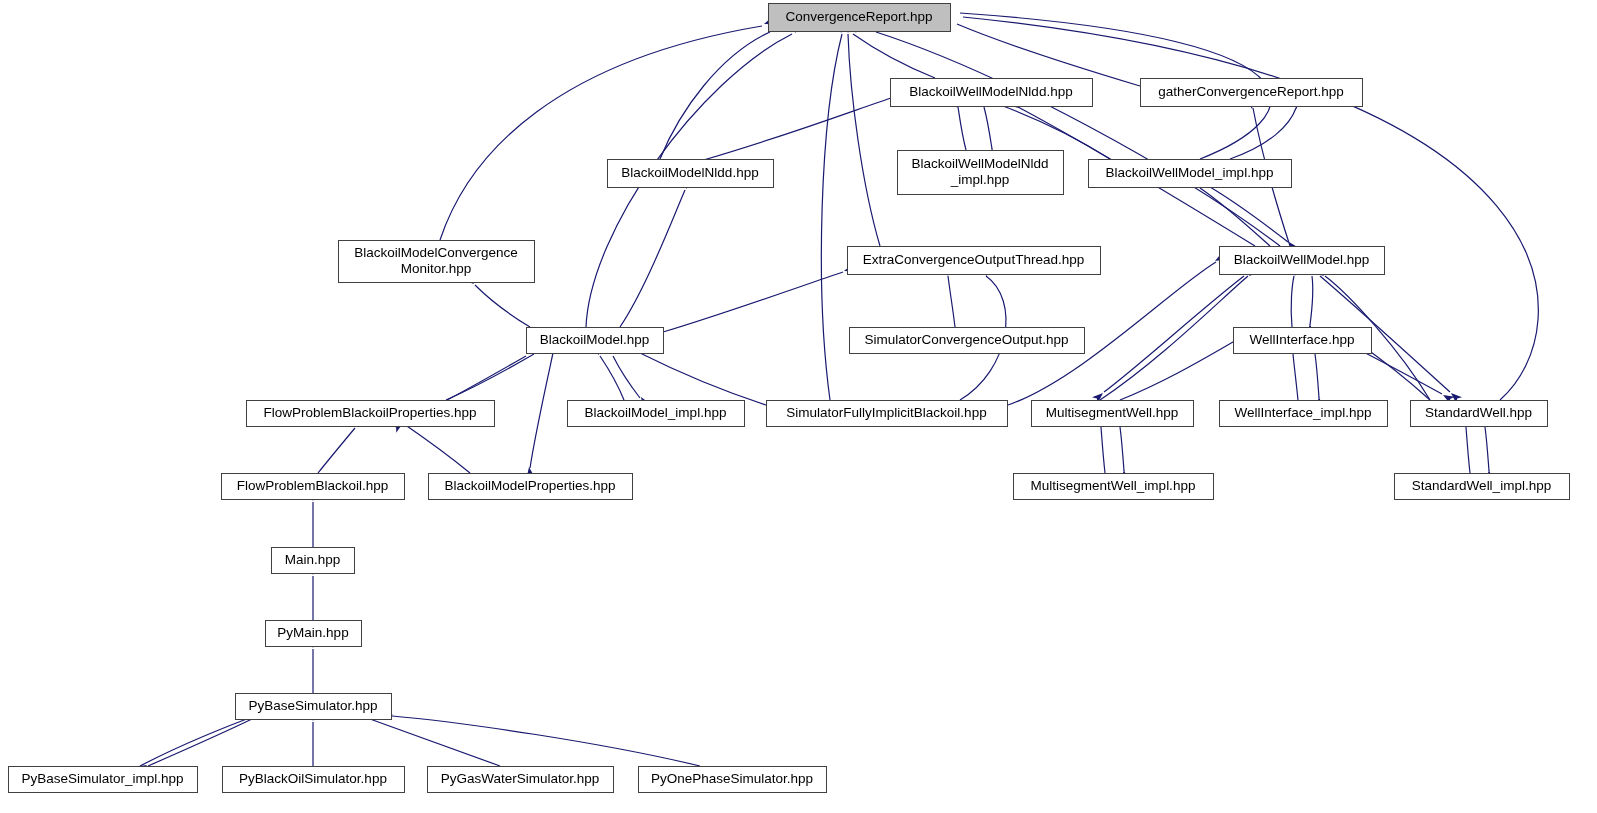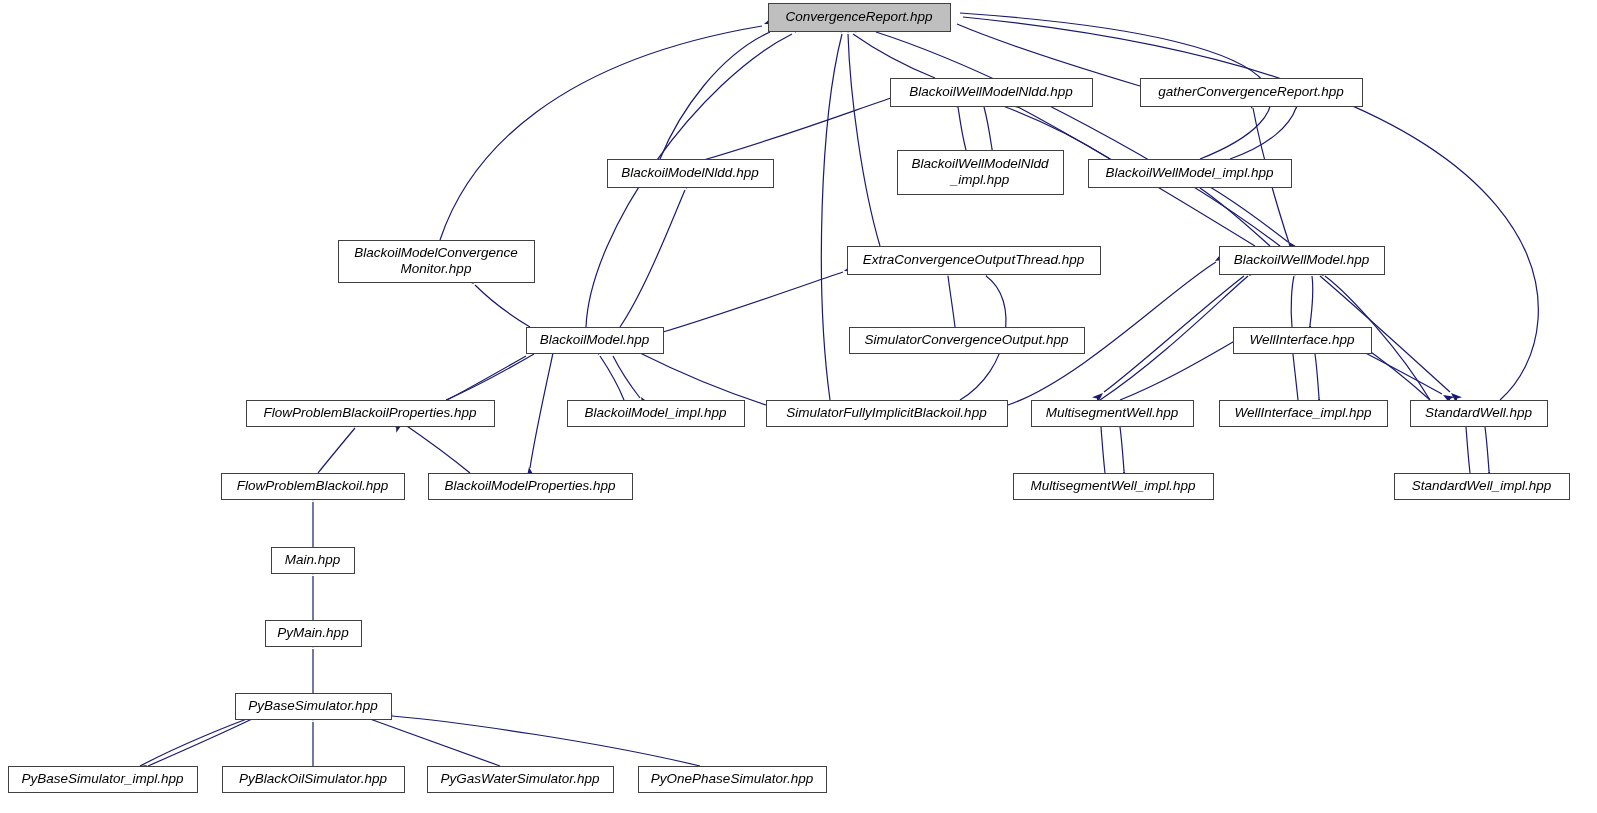--- a/index.html
+++ b/index.html
@@ -1,17 +1,17 @@
 <!DOCTYPE html>
 <html><head>
 <meta charset="utf-8">
 <style>
   html,body{margin:0;padding:0;background:#ffffff;}
   body{font-family:"Liberation Sans","DejaVu Sans",sans-serif;}
-  #graph-root{position:relative;width:1597px;height:813px;background:#fff;overflow:hidden;font-style:italic;}
+  #graph-root{position:relative;width:1597px;height:813px;background:#fff;overflow:hidden;}
   svg{display:block;}
   .node-box{fill:#ffffff;stroke:#404040;stroke-width:1px;}
   .node-box.root{fill:#bfbfbf;stroke:#404040;}
   .node-label{font-family:"Liberation Sans","DejaVu Sans",sans-serif;font-size:13.5px;fill:#000000;text-anchor:middle;dominant-baseline:middle;}
   .edge{fill:none;stroke:#191970;stroke-width:1.2px;}
   .arrowhead{fill:#191970;stroke:none;}
 </style>
 </head>
 <body>
 

